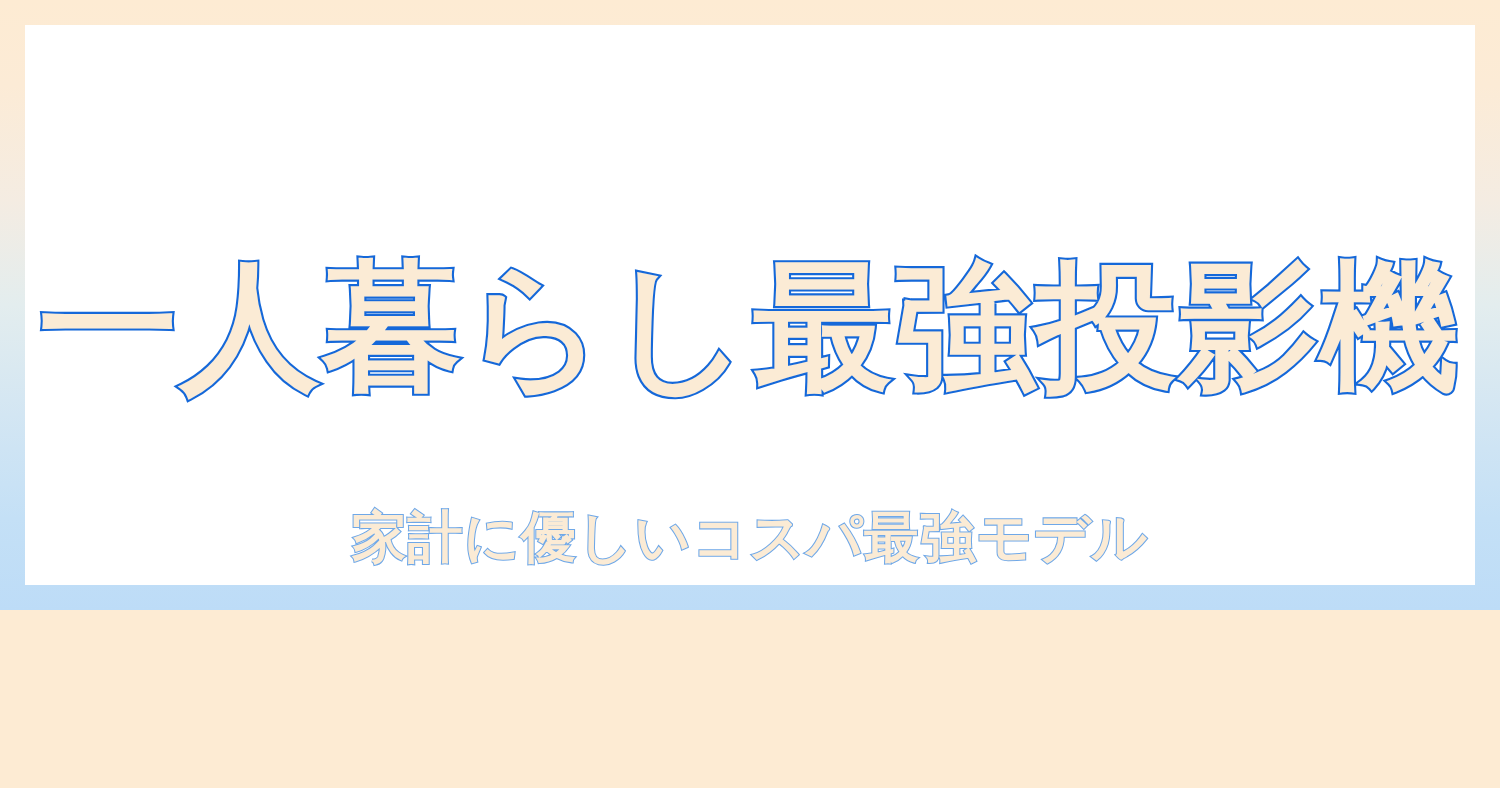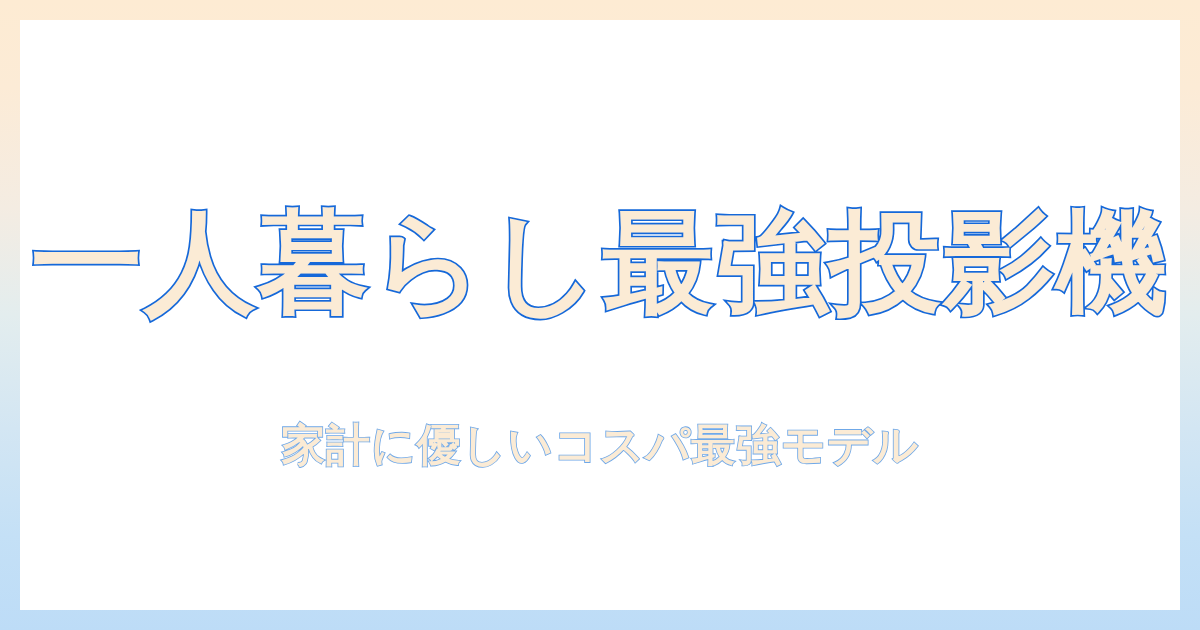--- a/index.html
+++ b/index.html
@@ -13,21 +13,21 @@
 
   body {
     font-family: "Liberation Sans", "DejaVu Sans", sans-serif;
     background: #FDEBD3;
   }
 
   
   .banner {
     position: relative;
     width: 1200px;
-    height: 630px;
+    height: 488px;
     background: linear-gradient(
         180deg,
         #FDEBD3 0%,
         #FCEBD6 14%,
         #F4ECE2 33%,
         #E3EDEE 50%,
         #D3E6F3 68%,
         #C4E0F6 85%,
         #BDDCF7 100%);
     padding: 20px;
@@ -64,21 +64,21 @@
     letter-spacing: 0.012em;
     color: #FBEBD5;
     -webkit-text-stroke: 3.4px #1568D9;
     paint-order: stroke fill;
     white-space: nowrap;
   }
 
   
   .subtitle-wrap {
     position: absolute;
-    top: 399px;
+    top: 385px;
     left: 0;
     right: 0;
     text-align: center;
     line-height: 1;
   }
 
   .subtitle {
     display: inline-block;
     font-family: "DejaVu Sans", "Liberation Sans", sans-serif;
     font-size: 44px;

